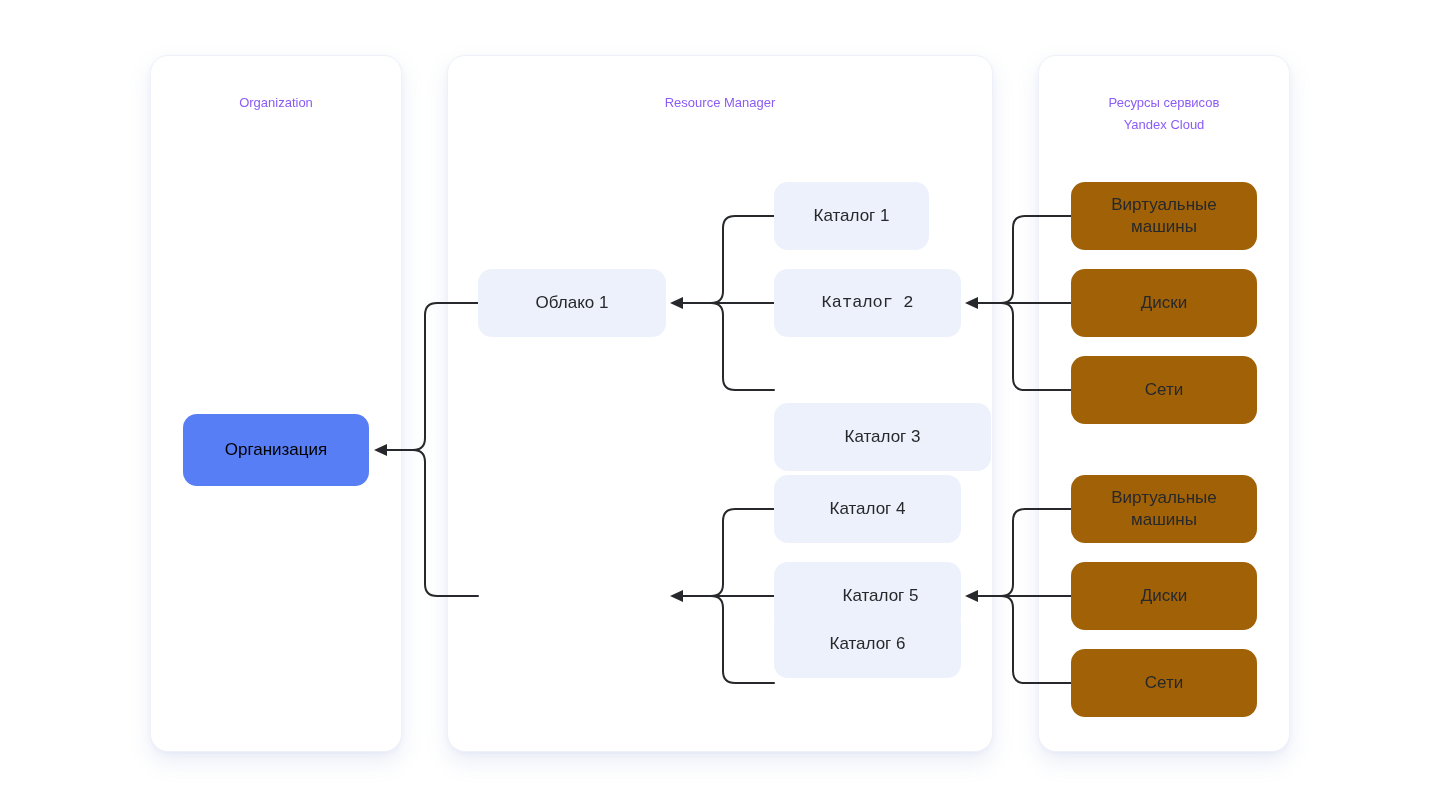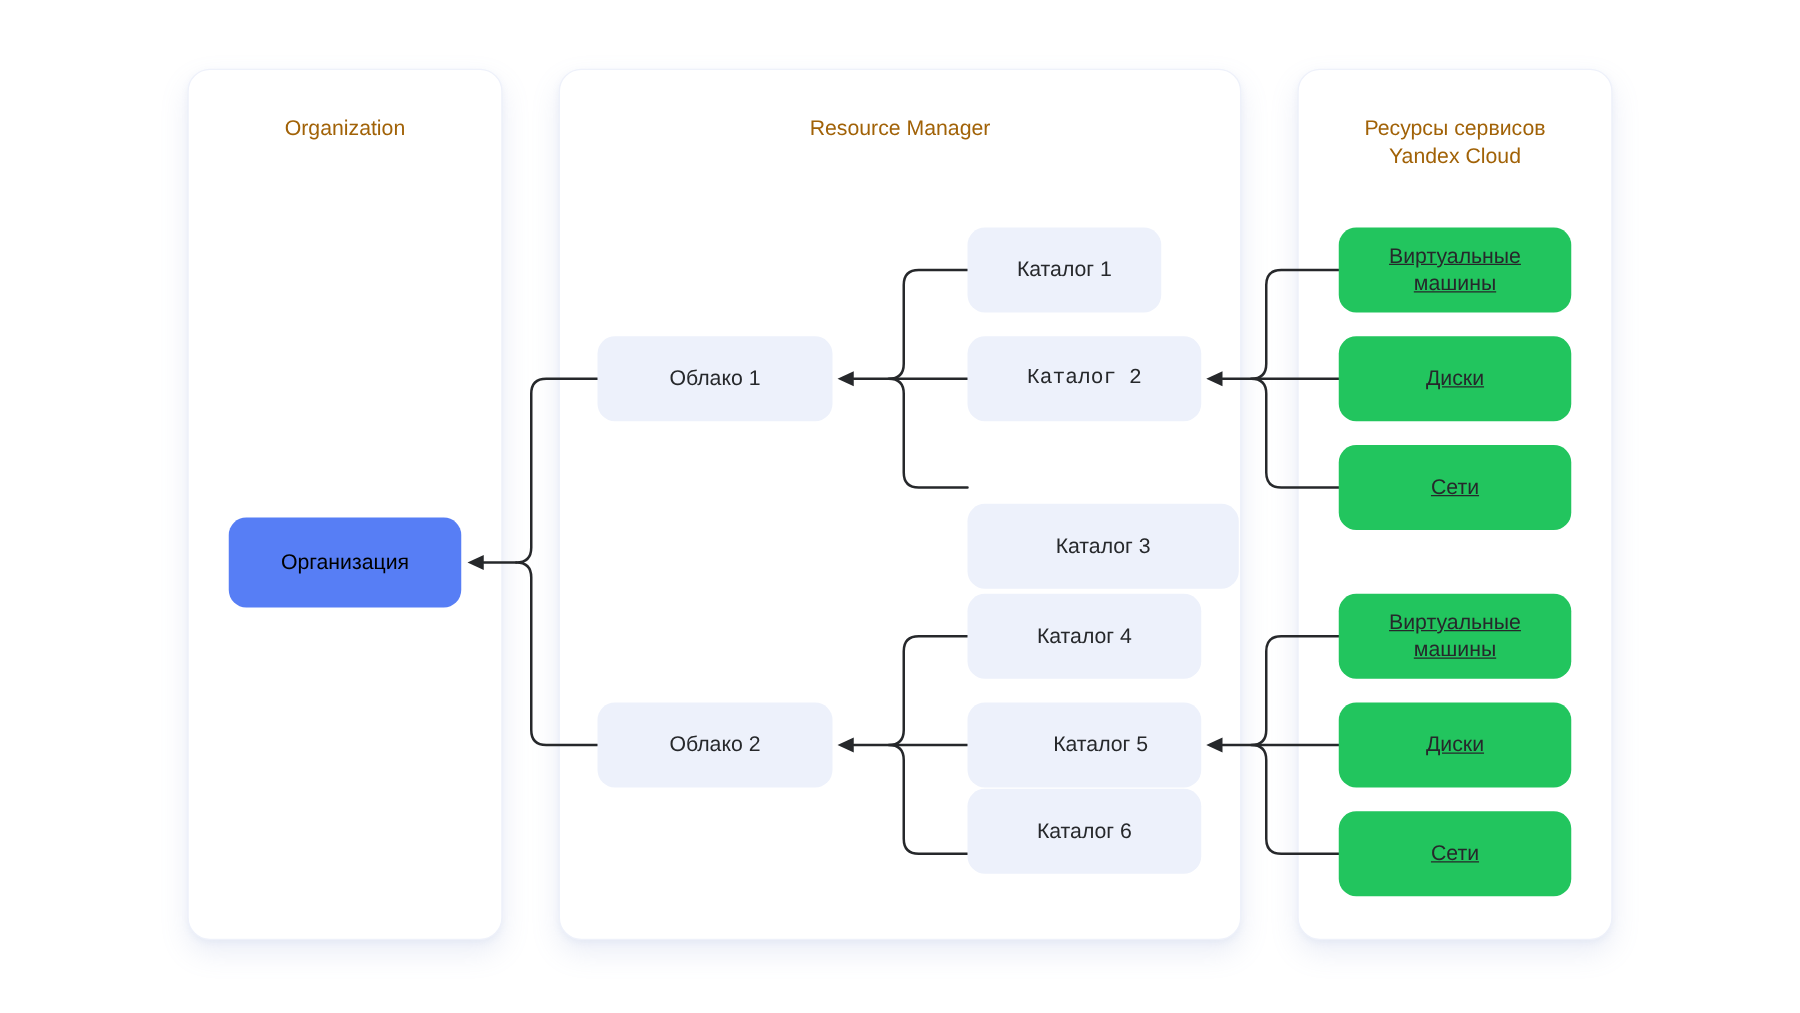--- a/index.html
+++ b/index.html
@@ -21,40 +21,40 @@
     border-radius: 18px;
     box-shadow: 0 10px 22px rgba(130,150,205,0.16), 0 2px 5px rgba(130,150,205,0.08);
     box-sizing: border-box;
   }
   .panel-title {
     position: absolute;
     top: 36px;
     left: 0;
     right: 0;
     text-align: center;
-    font-size: 17px;
+    font-size: 13px;
     line-height: 22px;
-    color: #a16207;
+    color: #8b5cf6;
     white-space: pre-line;
   }
   .node {
     position: absolute;
     display: flex;
     align-items: center;
     justify-content: center;
     text-align: center;
     font-size: 17px;
     line-height: 22px;
     border-radius: 14px;
     box-sizing: border-box;
     padding: 4px 14px;
     color: #26282b;
   }
   .node.light  { background: #edf1fb; }
-  .node.yellow { background: #22c55e; text-decoration: underline; }
+  .node.yellow { background: #a16207; }
   .node.blue   { background: #577ef5; color: #000000; }
   .wires {
     position: absolute;
     left: 0; top: 0;
     width: 1440px; height: 810px;
     pointer-events: none;
   }
   .wire {
     fill: none;
     stroke: #26282b;
@@ -99,28 +99,27 @@
     <polygon class="arrowhead" points="965,303 978,297 978,309"></polygon>
 
     <path class="wire" d="M 1071 509 H 1025 Q 1013 509 1013 521 V 584 Q 1013 596 1001 596 Q 1013 596 1013 608 V 671 Q 1013 683 1025 683 H 1071"></path>
     <path class="wire" d="M 978 596 H 1071"></path>
     <polygon class="arrowhead" points="965,596 978,590 978,602"></polygon>
   </svg>
 
   <div class="node blue" style="left:183px; top:414px; width:186px; height:72px;">Организация</div>
 
   <div class="node light" style="left:478px; top:269px; width:188px; height:68px;">Облако 1</div>
-  <div class="node light" style="left:478px; top:562px; width:188px; height:68px;">Облако 2</div>
 
   <div class="node light" style="left:774px; top:182px; width:155px; height:68px;">Каталог 1</div>
   <div class="node light" style="left:774px; top:269px; width:187px; height:68px;font-family:Liberation Mono, monospace;">Каталог 2</div>
   <div class="node light" style="left:774px; top:356px; width:217px; height:68px;margin-top:47px;">Каталог 3</div>
   <div class="node light" style="left:774px; top:475px; width:187px; height:68px;">Каталог 4</div>
   <div class="node light" style="left:774px; top:562px; width:187px; height:68px;padding-left:40px;">Каталог 5</div>
-  <div class="node light" style="left:774px; top:631px; width:187px; height:68px;">Каталог 6</div>
+  <div class="node light" style="left:774px; top:610px; width:187px; height:68px;">Каталог 6</div>
 
   <div class="node yellow" style="left:1071px; top:182px; width:186px; height:68px;">Виртуальные машины</div>
   <div class="node yellow" style="left:1071px; top:269px; width:186px; height:68px;">Диски</div>
   <div class="node yellow" style="left:1071px; top:356px; width:186px; height:68px;">Сети</div>
 
   <div class="node yellow" style="left:1071px; top:475px; width:186px; height:68px;">Виртуальные машины</div>
   <div class="node yellow" style="left:1071px; top:562px; width:186px; height:68px;">Диски</div>
   <div class="node yellow" style="left:1071px; top:649px; width:186px; height:68px;">Сети</div>
 
 </div>

